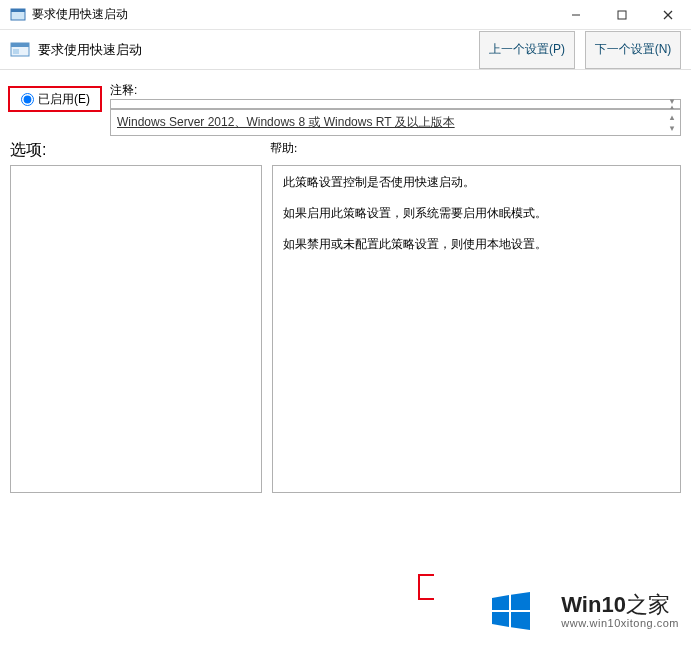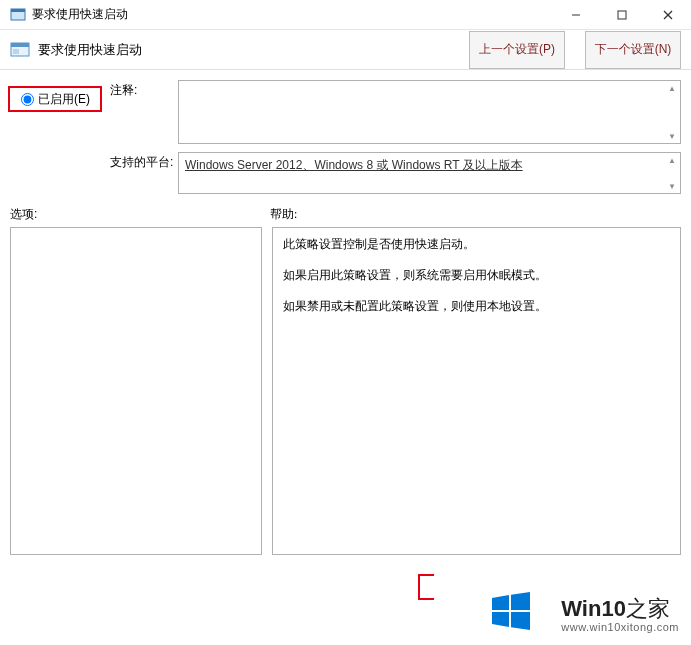--- a/index.html
+++ b/index.html
@@ -42,23 +42,23 @@
   }
   .header-icon {
     width: 20px; height: 20px; margin-right: 8px;
   }
   .header-title { font-size: 13px; flex: 0 0 auto; }
   .header-spacer { flex: 1; }
   .navbtn {
     width: 96px; height: 38px;
     border: 1px solid #bdbdbd;
     background: #f5f5f5;
-    color: #7f1d1d;
-    font-size: 12px;
-    margin-left: 20px;
+    color: #0c4a6e;
+    font-size: 12px;
+    margin-left: 10px;
     display: inline-flex;
     align-items: center; justify-content: center;
     cursor: default;
   }
   .body-area {
     padding: 10px 10px 0 10px;
   }
   .upper {
     display: flex;
     gap: 10px;
@@ -74,21 +74,21 @@
     padding-left: 6px;
   }
   .radio-item input { margin-right: 4px; margin-top:0; margin-bottom:0;}
   .highlight {
     border: 2px solid #e60012;
     margin-left: -2px; margin-right: -2px;
   }
   .fields-col { flex: 1; }
   .field-row {
     display: flex;
-    margin-bottom: 8px;
+    flex-direction: column;
   }
   .field-label {
     width: 68px;
     text-align: left;
     font-size: 12px;
     padding-top: 2px;
   }
   .textbox {
     flex: 1;
     border: 1px solid #b0b0b0;
@@ -112,42 +112,42 @@
     color: #888;
     font-size: 9px;
     user-select: none;
   }
   .scroll-caret.up { top: 1px; }
   .scroll-caret.down { bottom: 1px; }
   .section-labels {
     display: flex;
     padding: 4px 10px 4px 10px;
   }
-  .section-labels .opt-label { width: 260px; font-size: 12px; }
+  .section-labels .opt-label { width: 260px; font-size: 16px; }
   .section-labels .help-label { font-size: 12px; font-family: Liberation Serif, serif; }
   .panels {
     display: flex;
     padding: 0 10px 12px 10px;
     gap: 10px;
   }
   .panel {
     border: 1px solid #b0b0b0;
     background: #fff;
     height: 328px;
     overflow: hidden;
   }
   .panel.options { width: 252px; }
   .panel.help { flex: 1; position: relative; padding: 8px 10px; font-size: 12px; }
   .panel.help p { margin: 0 0 14px 0; }
   .watermark {
     position: absolute;
     right: 12px;
     bottom: 12px;
     display: flex;
-    align-items: flex-end;
+    align-items: center;
     gap: 28px;
   }
   .wmlogo {
     width: 44px; height: 44px;
   }
   .wm-text { display: flex; flex-direction: column; line-height: 1; align-items:flex-start;}
   .wm-big { font-size: 22px; font-weight: 600; color: #222; }
   .wm-small { font-size: 11px; color: #666; letter-spacing: 0.5px; margin-top:2px;}
   .red-partial {
     position: absolute;
@@ -215,21 +215,20 @@
     <div class="fields-col">
       <div class="field-row">
         <div class="field-label">注释:</div>
         <div class="textbox">
           <div class="textbox-content"></div>
           <div class="scroll-caret up">▴</div>
           <div class="scroll-caret down">▾</div>
         </div>
       </div>
       <div class="field-row">
-        <div class="field-label">支持的平台:</div>
         <div class="textbox small">
           <div class="textbox-content">Windows Server 2012、Windows 8 或 Windows RT 及以上版本</div>
           <div class="scroll-caret up">▴</div>
           <div class="scroll-caret down">▾</div>
         </div>
       </div>
     </div>
   </div>
 </div>
 

